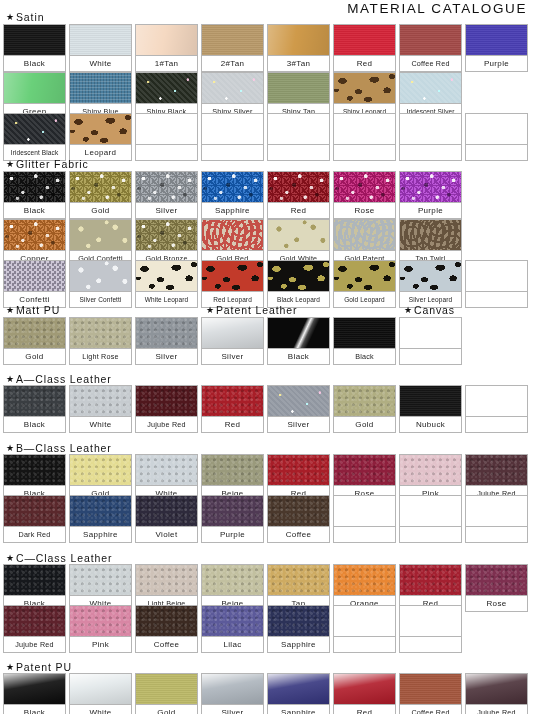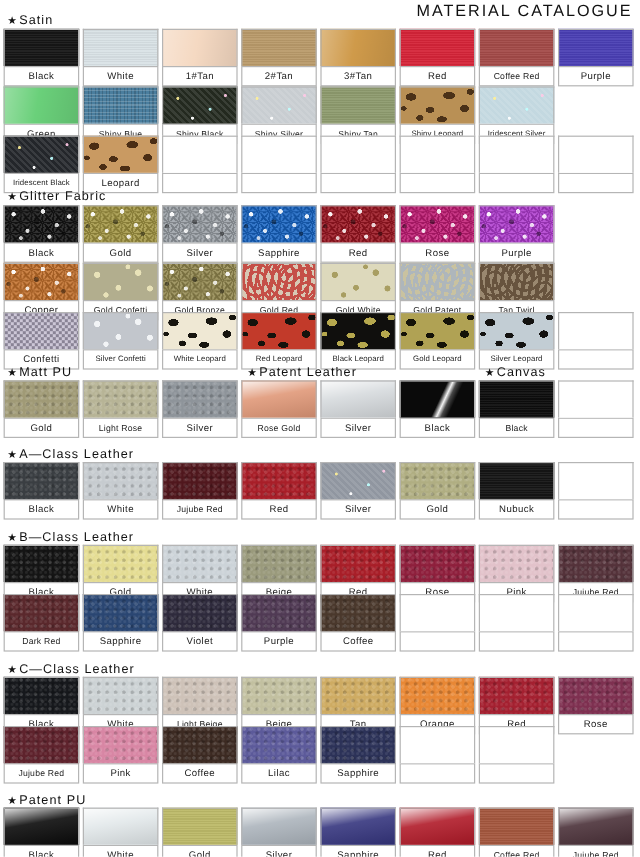--- a/index.html
+++ b/index.html
@@ -387,24 +387,20 @@
         </div>
         <div class="cell">
           <div class="chip tx-lthr" style="background: rgb(183, 180, 150);"></div>
           <div class="label small">Light Rose</div>
         </div>
         <div class="cell">
           <div class="chip tx-lthr" style="background: rgb(142, 148, 154);"></div>
           <div class="label">Silver</div>
         </div>
         <div class="cell">
-          <div class="chip tx-gloss2" style="background: rgb(224, 152, 120);"></div>
-          <div class="label small">Rose Gold</div>
-        </div>
-        <div class="cell">
           <div class="chip tx-gloss2" style="background: rgb(214, 218, 221);"></div>
           <div class="label">Silver</div>
         </div>
         <div class="cell">
           <div class="chip tx-gloss" style="background: rgb(10, 10, 10);"></div>
           <div class="label">Black</div>
         </div>
         <div class="cell">
           <div class="chip tx-grain" style="background: rgb(13, 13, 13);"></div>
           <div class="label small">Black</div>

